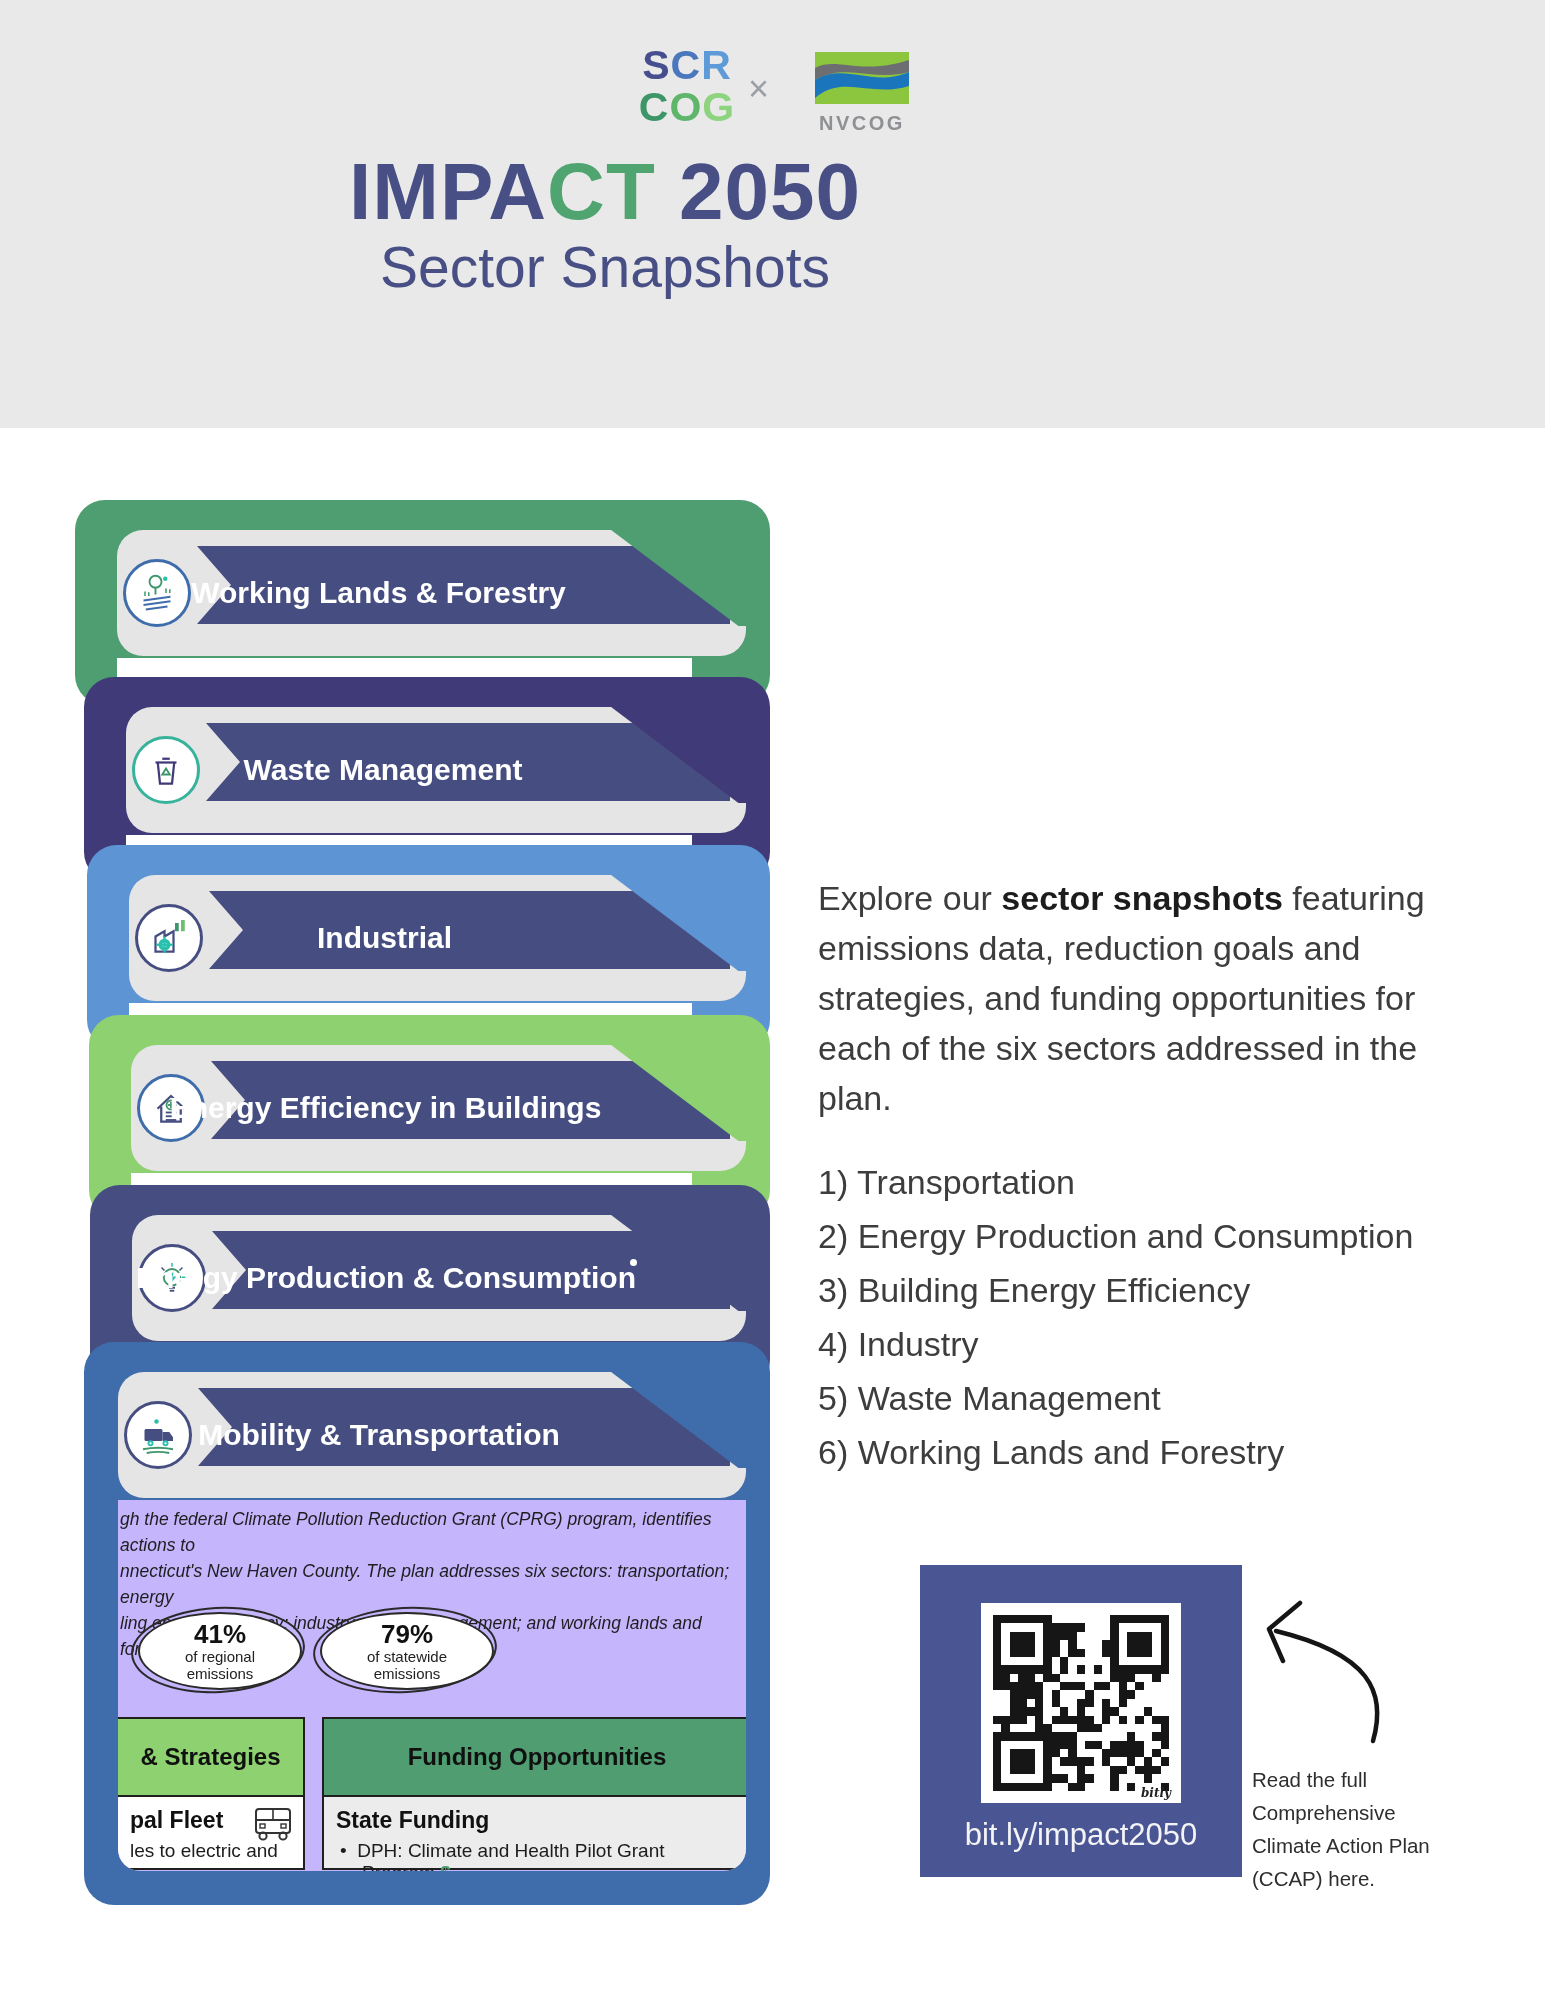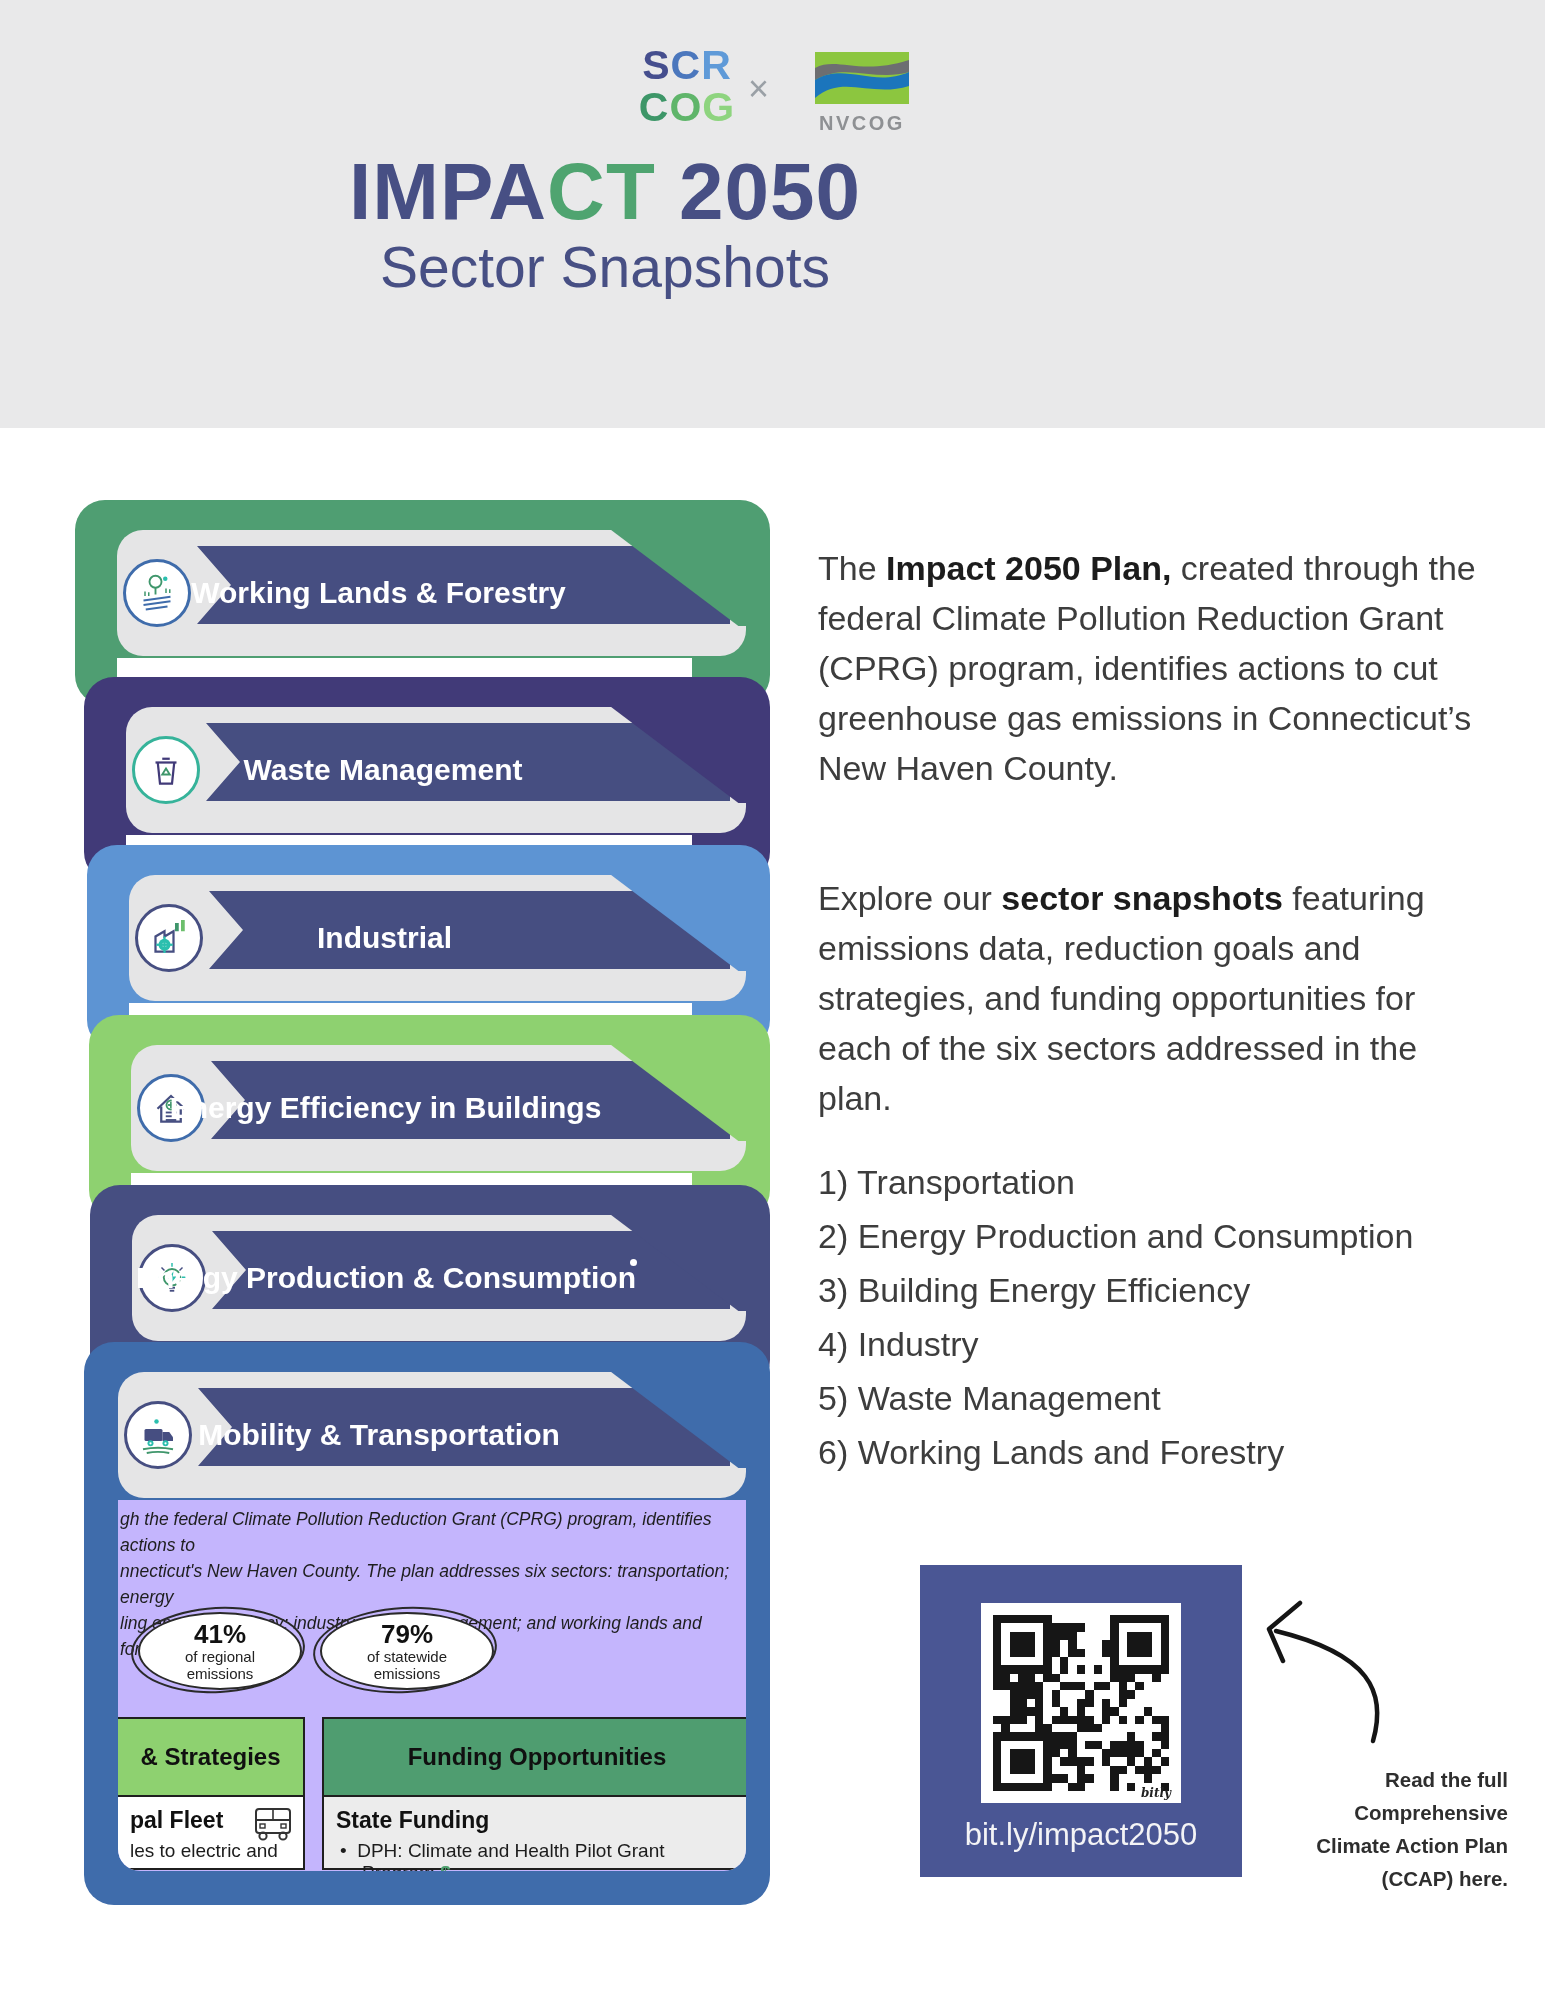--- a/index.html
+++ b/index.html
@@ -71,22 +71,22 @@
   #qr-block{position:absolute;left:920px;top:1565px;width:322px;height:312px;background:#4a5694;}
   #qr-white{position:absolute;left:61px;top:38px;width:200px;height:200px;background:#fff;}
   #qr-grid{position:absolute;left:12px;top:12px;width:176px;height:176px;display:grid;
            grid-template-columns:repeat(21,1fr);grid-template-rows:repeat(21,1fr);}
   #qr-grid div{background:#161616;}
   #bitly-brand{position:absolute;right:10px;bottom:3px;font-size:12px;font-style:italic;
            font-weight:bold;color:#222;font-family:"DejaVu Serif",serif;}
   #qr-caption{position:absolute;left:0;right:0;top:252px;text-align:center;color:#f4f4f6;
            font-size:31px;}
   #cta-arrow{position:absolute;left:1252px;top:1582px;}
-  #cta-text{position:absolute;left:1252px;top:1763px;width:256px;text-align:right;
-           font-size:20.5px;line-height:33px;color:#2e2e2e;white-space:pre-line;font-weight:bold;}
+  #cta-text{position:absolute;left:1252px;top:1763px;width:256px;text-align:left;
+           font-size:20.5px;line-height:33px;color:#2e2e2e;white-space:pre-line;}
 </style>
 </head>
 <body>
 
 <div id="page">
 
   <div id="header-band">
     <div id="scrcog-logo">
       <div><span class="scr-letter" style="color: rgb(69, 78, 142);">S</span><span class="scr-letter" style="color: rgb(75, 119, 189);">C</span><span class="scr-letter" style="color: rgb(95, 154, 216);">R</span></div>
       <div><span class="scr-letter" style="color: rgb(61, 150, 104);">C</span><span class="scr-letter" style="color: rgb(95, 181, 106);">O</span><span class="scr-letter" style="color: rgb(142, 212, 127);">G</span></div>
@@ -268,21 +268,20 @@
               <circle cx="32" cy="31" r="3.6" fill="none" stroke="#333" stroke-width="2"></circle>
               <rect x="9" y="19" width="5" height="4" fill="none" stroke="#333" stroke-width="1.4"></rect>
               <rect x="30" y="19" width="5" height="4" fill="none" stroke="#333" stroke-width="1.4"></rect>
             </svg>
           </span>
         </div>
       </div>
     </div>
   </div>
 
-  <div class="intro-p" id="intro-p1"><span>The </span><span class="intro-bold">Impact 2050 Plan,</span><span> created through the federal Climate Pollution Reduction Grant (CPRG) program, identifies actions to cut greenhouse gas emissions in Connecticut’s New Haven County.</span></div>
   <div class="intro-p" id="intro-p2"><span>Explore our </span><span class="intro-bold">sector snapshots</span><span> featuring emissions data, reduction goals and strategies, and funding opportunities for each of the six sectors addressed in the plan.</span></div>
 
   <div id="sector-list">
       <div class="list-item">1) Transportation</div>
       <div class="list-item">2) Energy Production and Consumption</div>
       <div class="list-item">3) Building Energy Efficiency</div>
       <div class="list-item">4) Industry</div>
       <div class="list-item">5) Waste Management</div>
       <div class="list-item">6) Working Lands and Forestry</div>
     </div>

